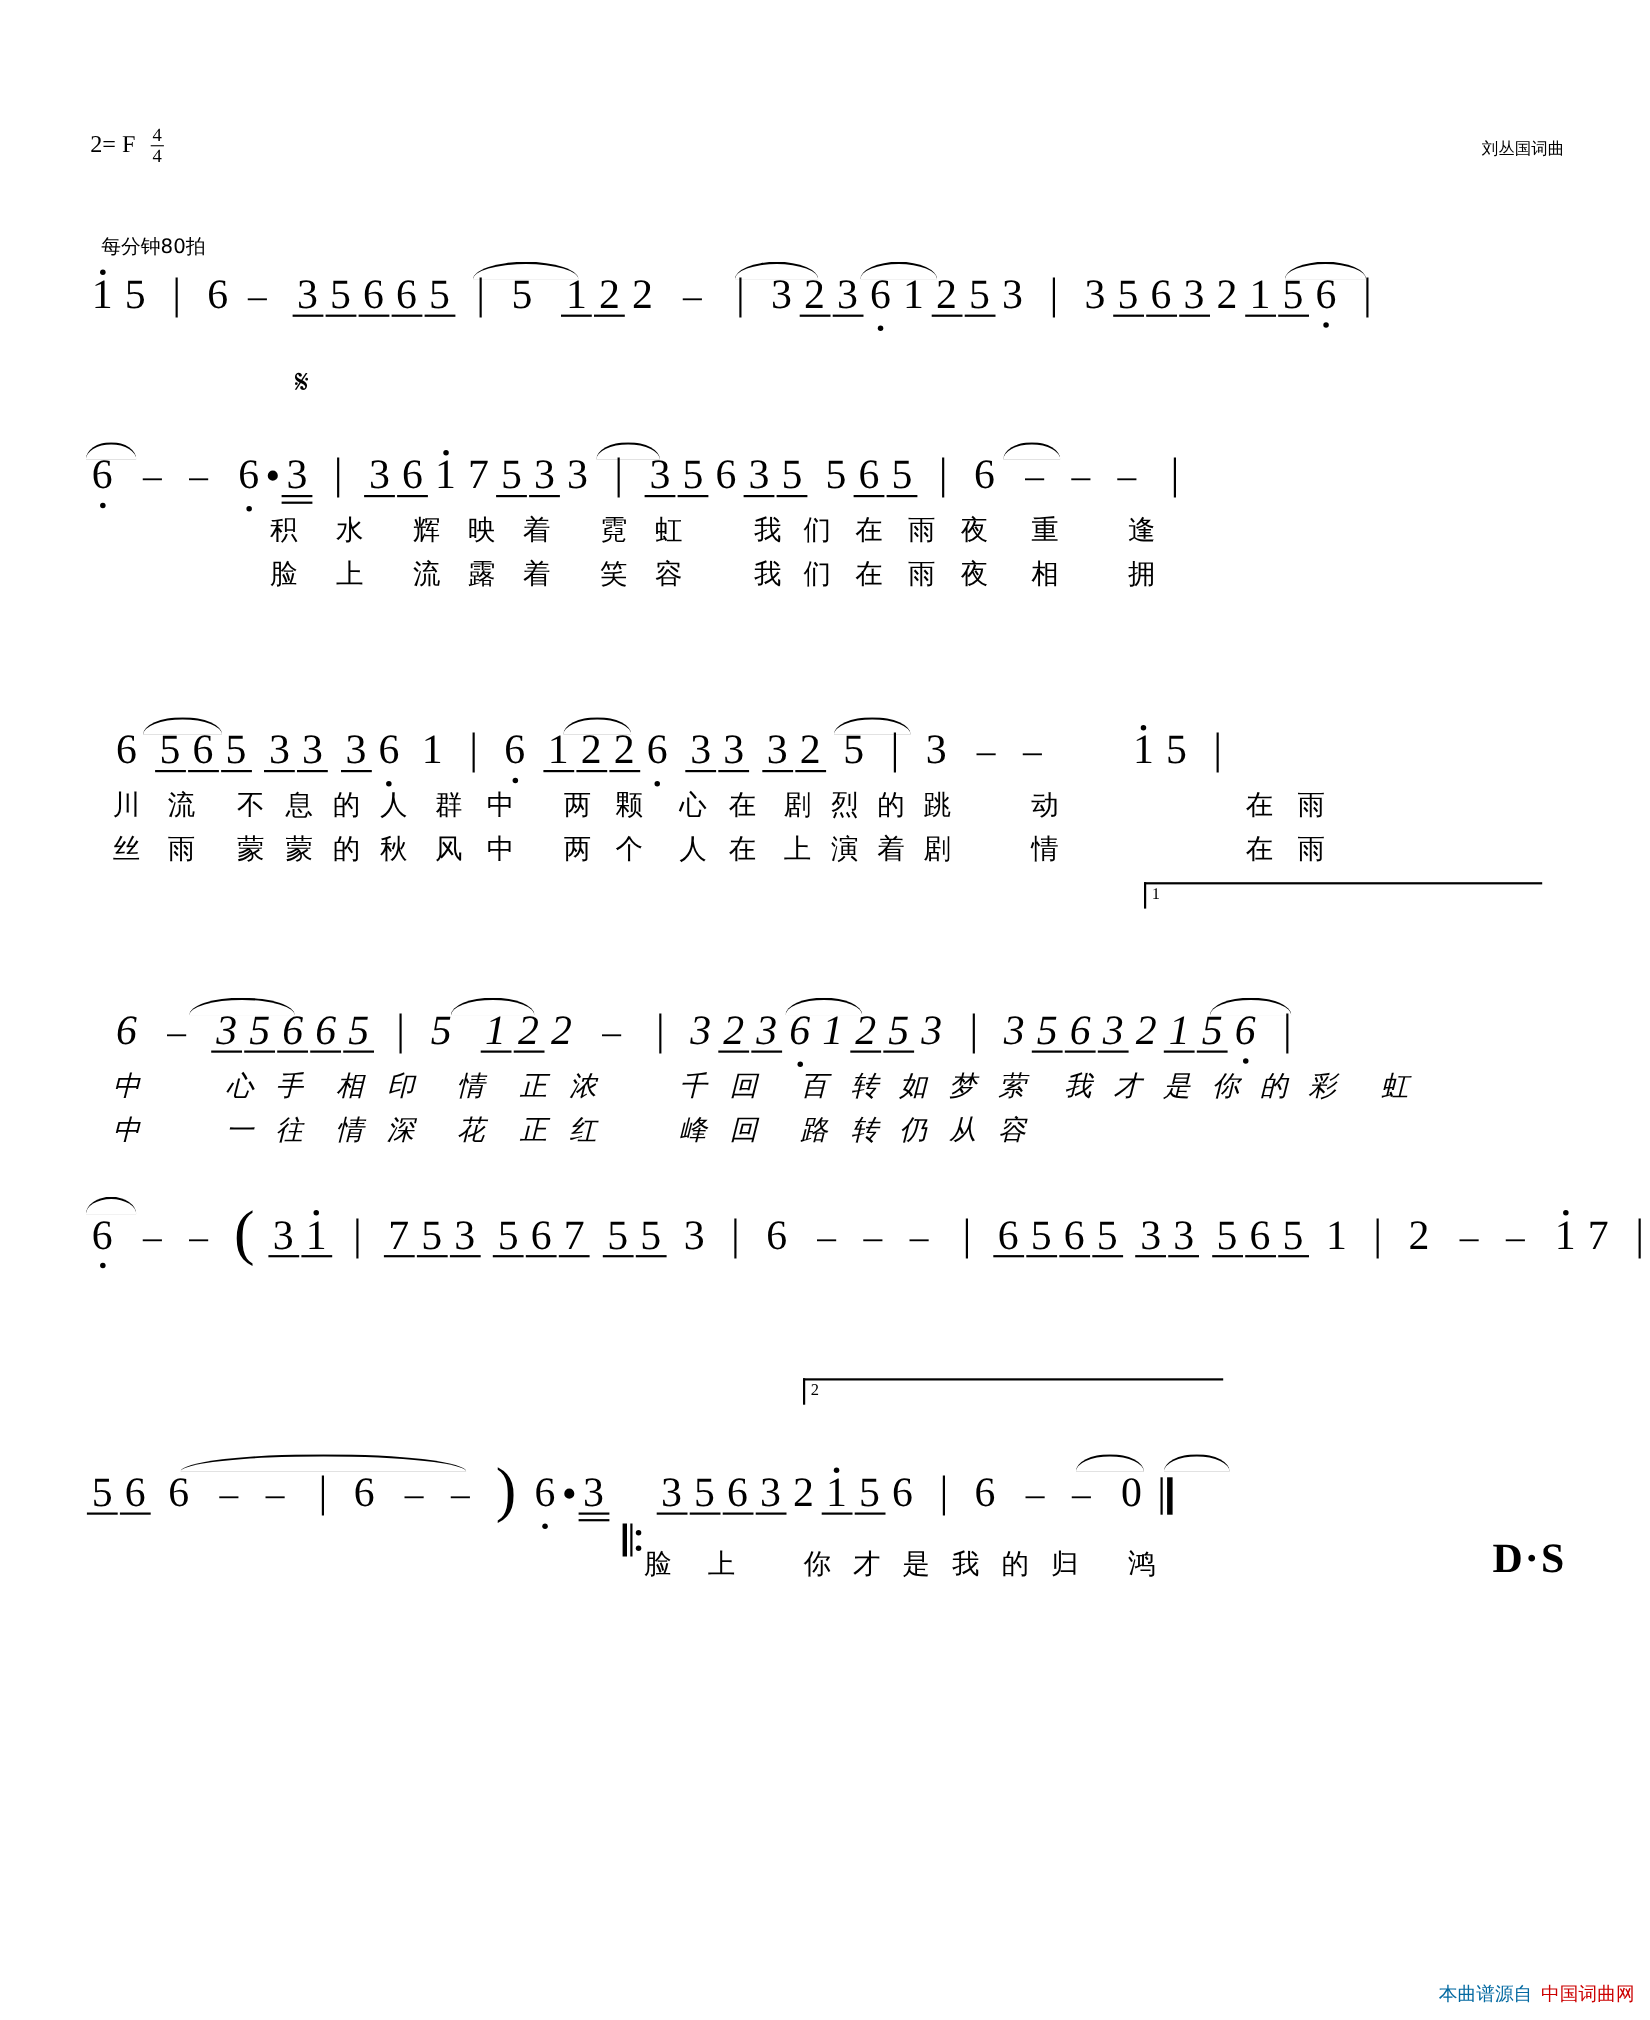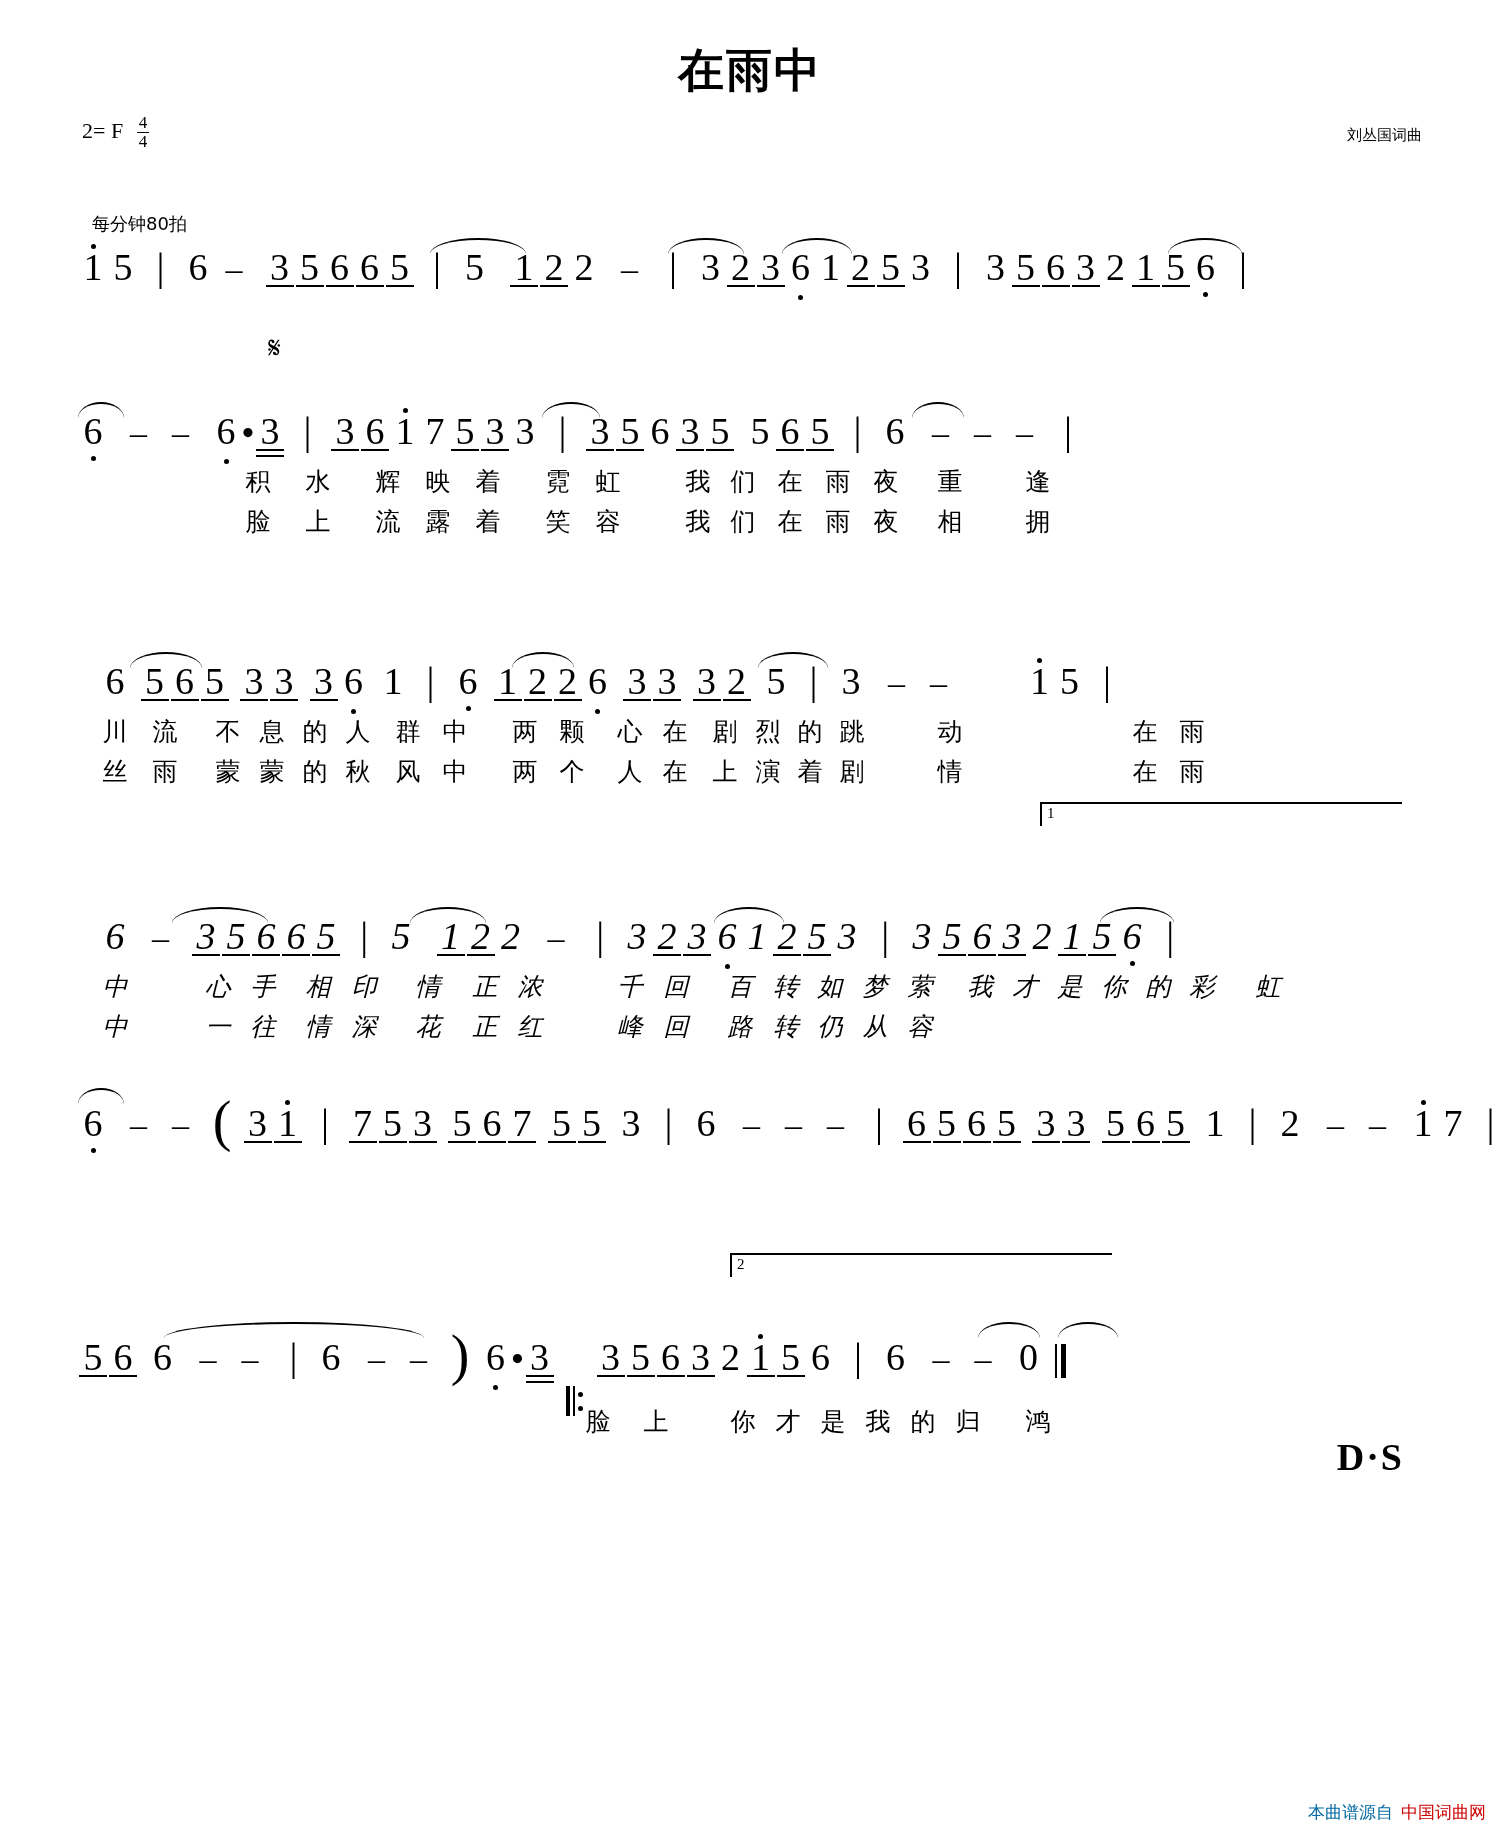--- a/index.html
+++ b/index.html
@@ -283,21 +283,20 @@
     width: 5px;
     height: 34px;
     background: #000;
   }
 </style>
 </head>
 <body>
 
 <div class="sheet">
 
-  <div class="title">在雨中</div>
 
   <div class="key-sig">
     <span>2= F</span>
     <span class="frac">
       <span class="num">4</span>
       <span class="den">4</span>
     </span>
   </div>
 
   <div class="composer">刘丛国词曲</div>
@@ -568,19 +567,19 @@
       <span class="ly" style="left:665px;top:20px;">你</span>
         <span class="ly" style="left:710px;top:20px;">才</span>
         <span class="ly" style="left:755px;top:20px;">是</span>
         <span class="ly" style="left:800px;top:20px;">我</span>
         <span class="ly" style="left:845px;top:20px;">的</span>
         <span class="ly" style="left:890px;top:20px;">归</span>
       <span class="ly" style="left:960px;top:20px;">鸿</span>
     </div>
   </div>
 
-  <div class="ds-mark" style="top:1395px;right:96px;margin-top:40px;">D·S</div>
+  <div class="ds-mark" style="top:1395px;right:76px;">D·S</div>
 
   <div class="footer">
     <span class="src">本曲谱源自</span><span class="site">中国词曲网</span>
   </div>
 
 </div>
 
 </body></html>

